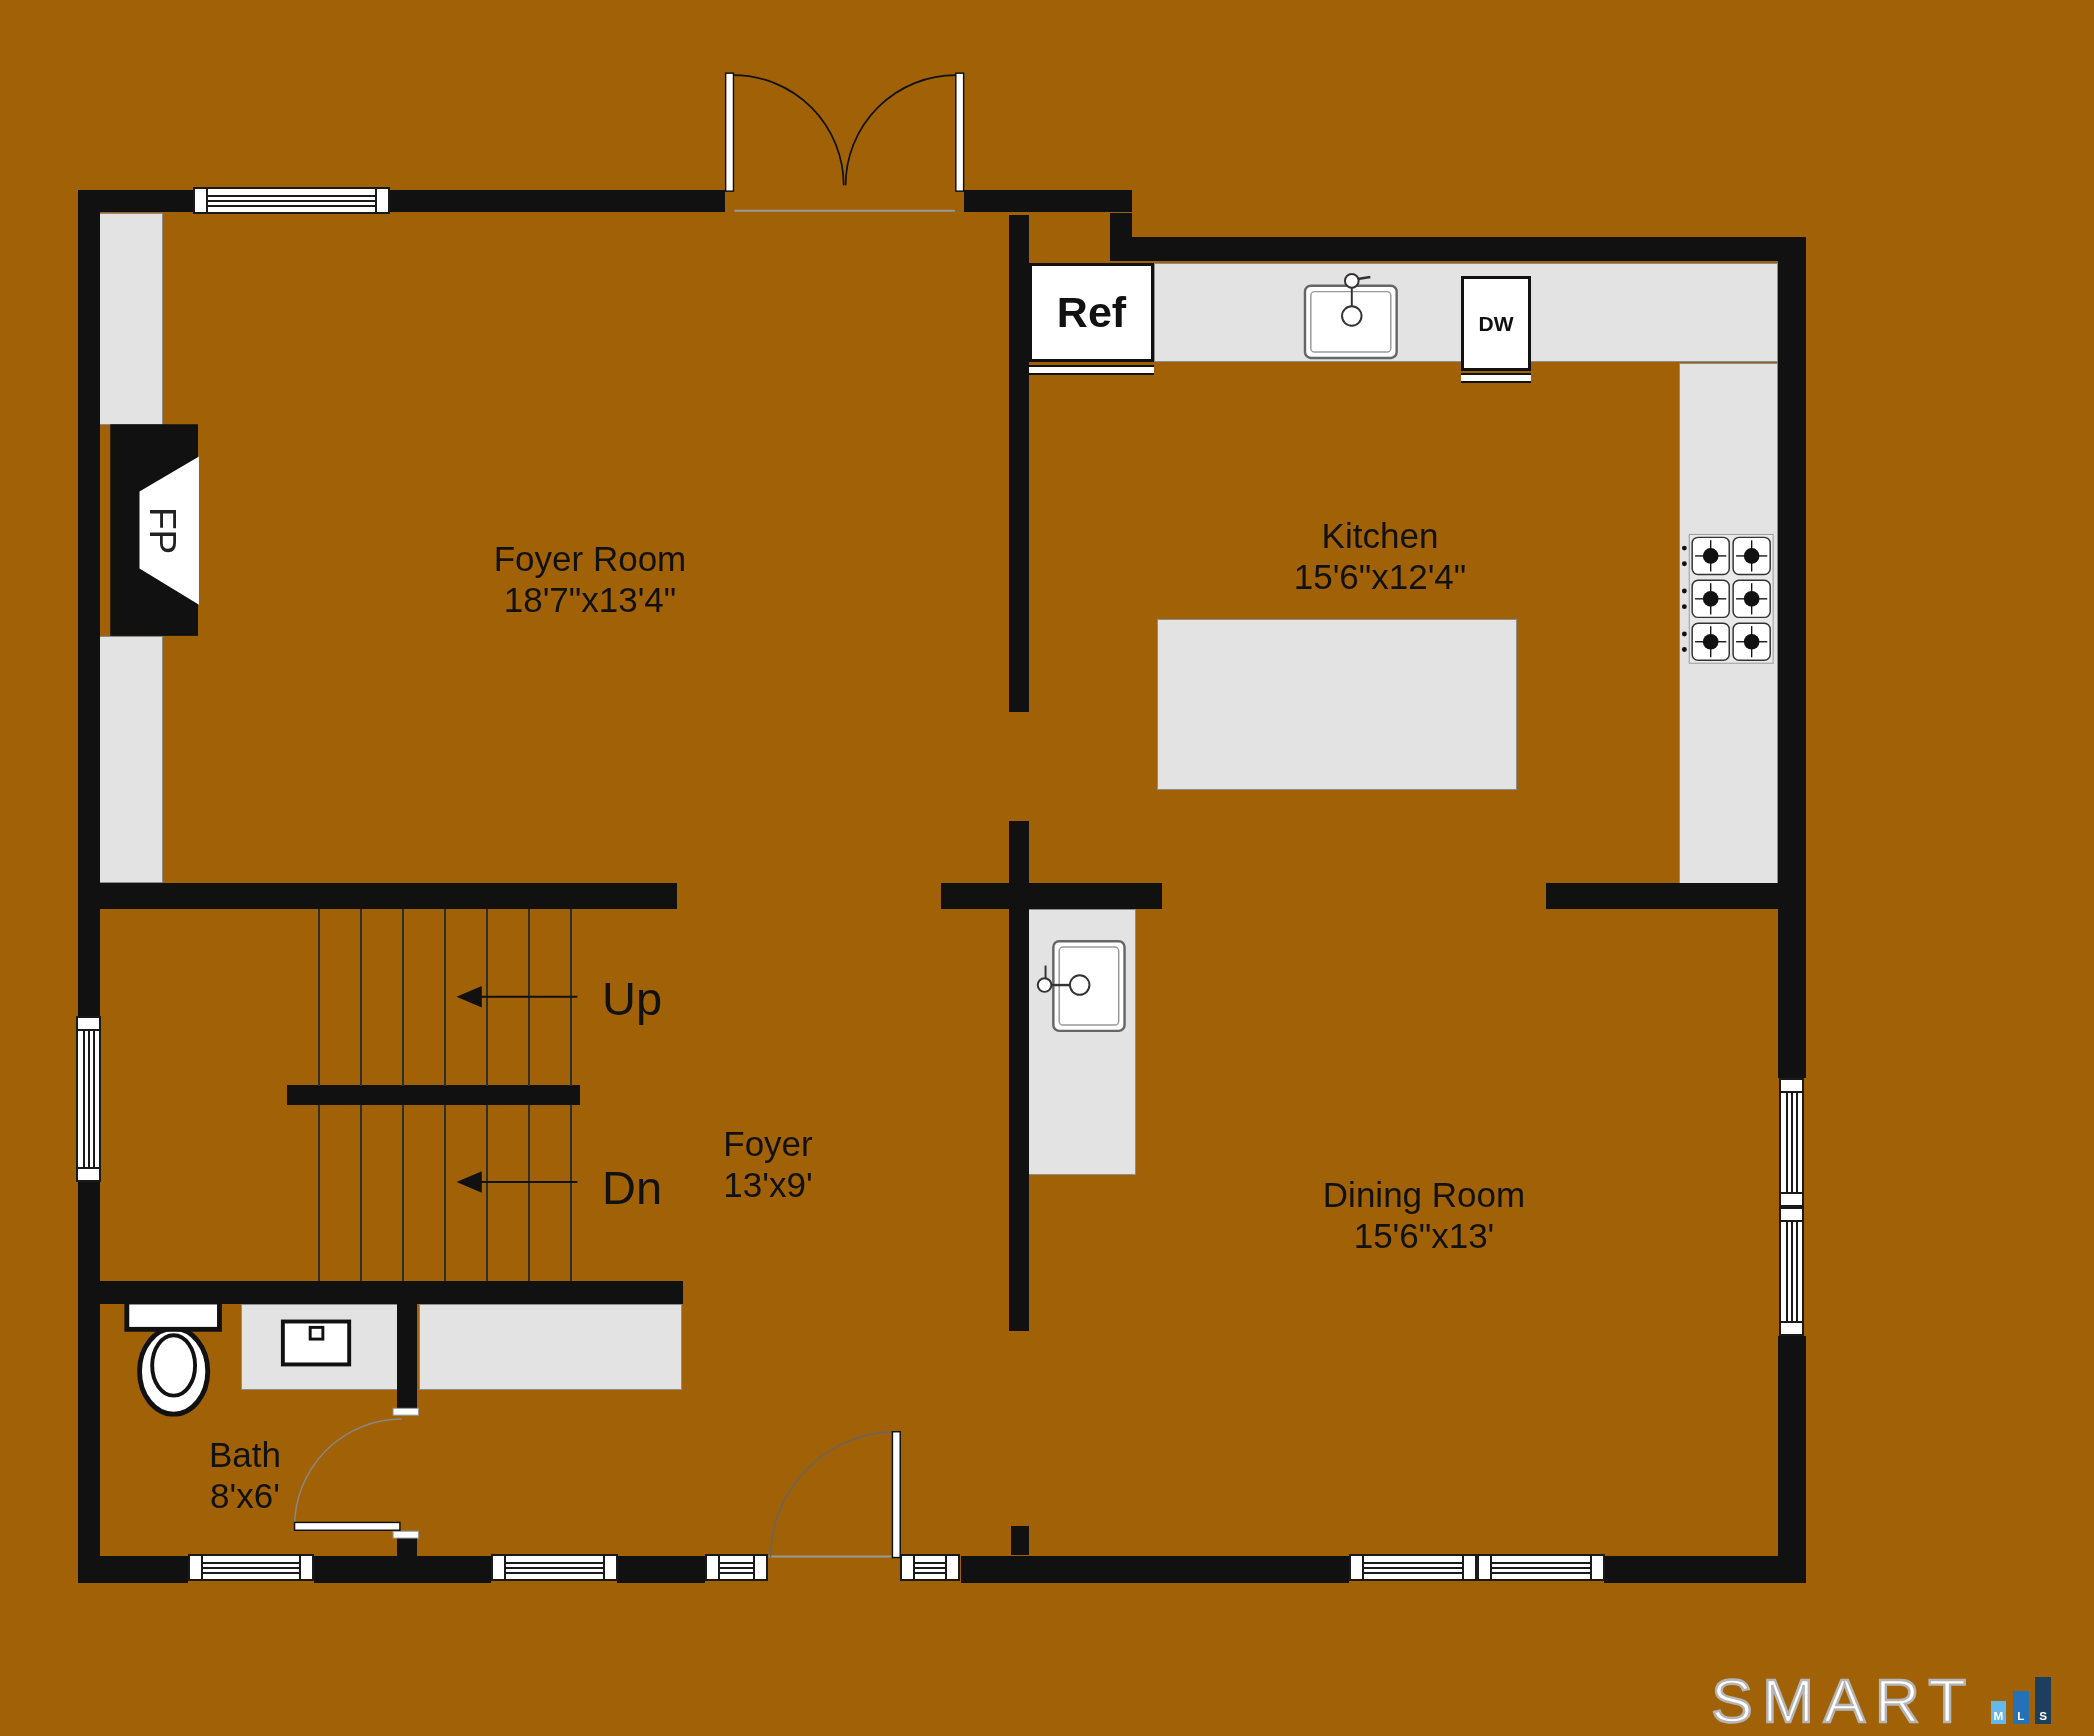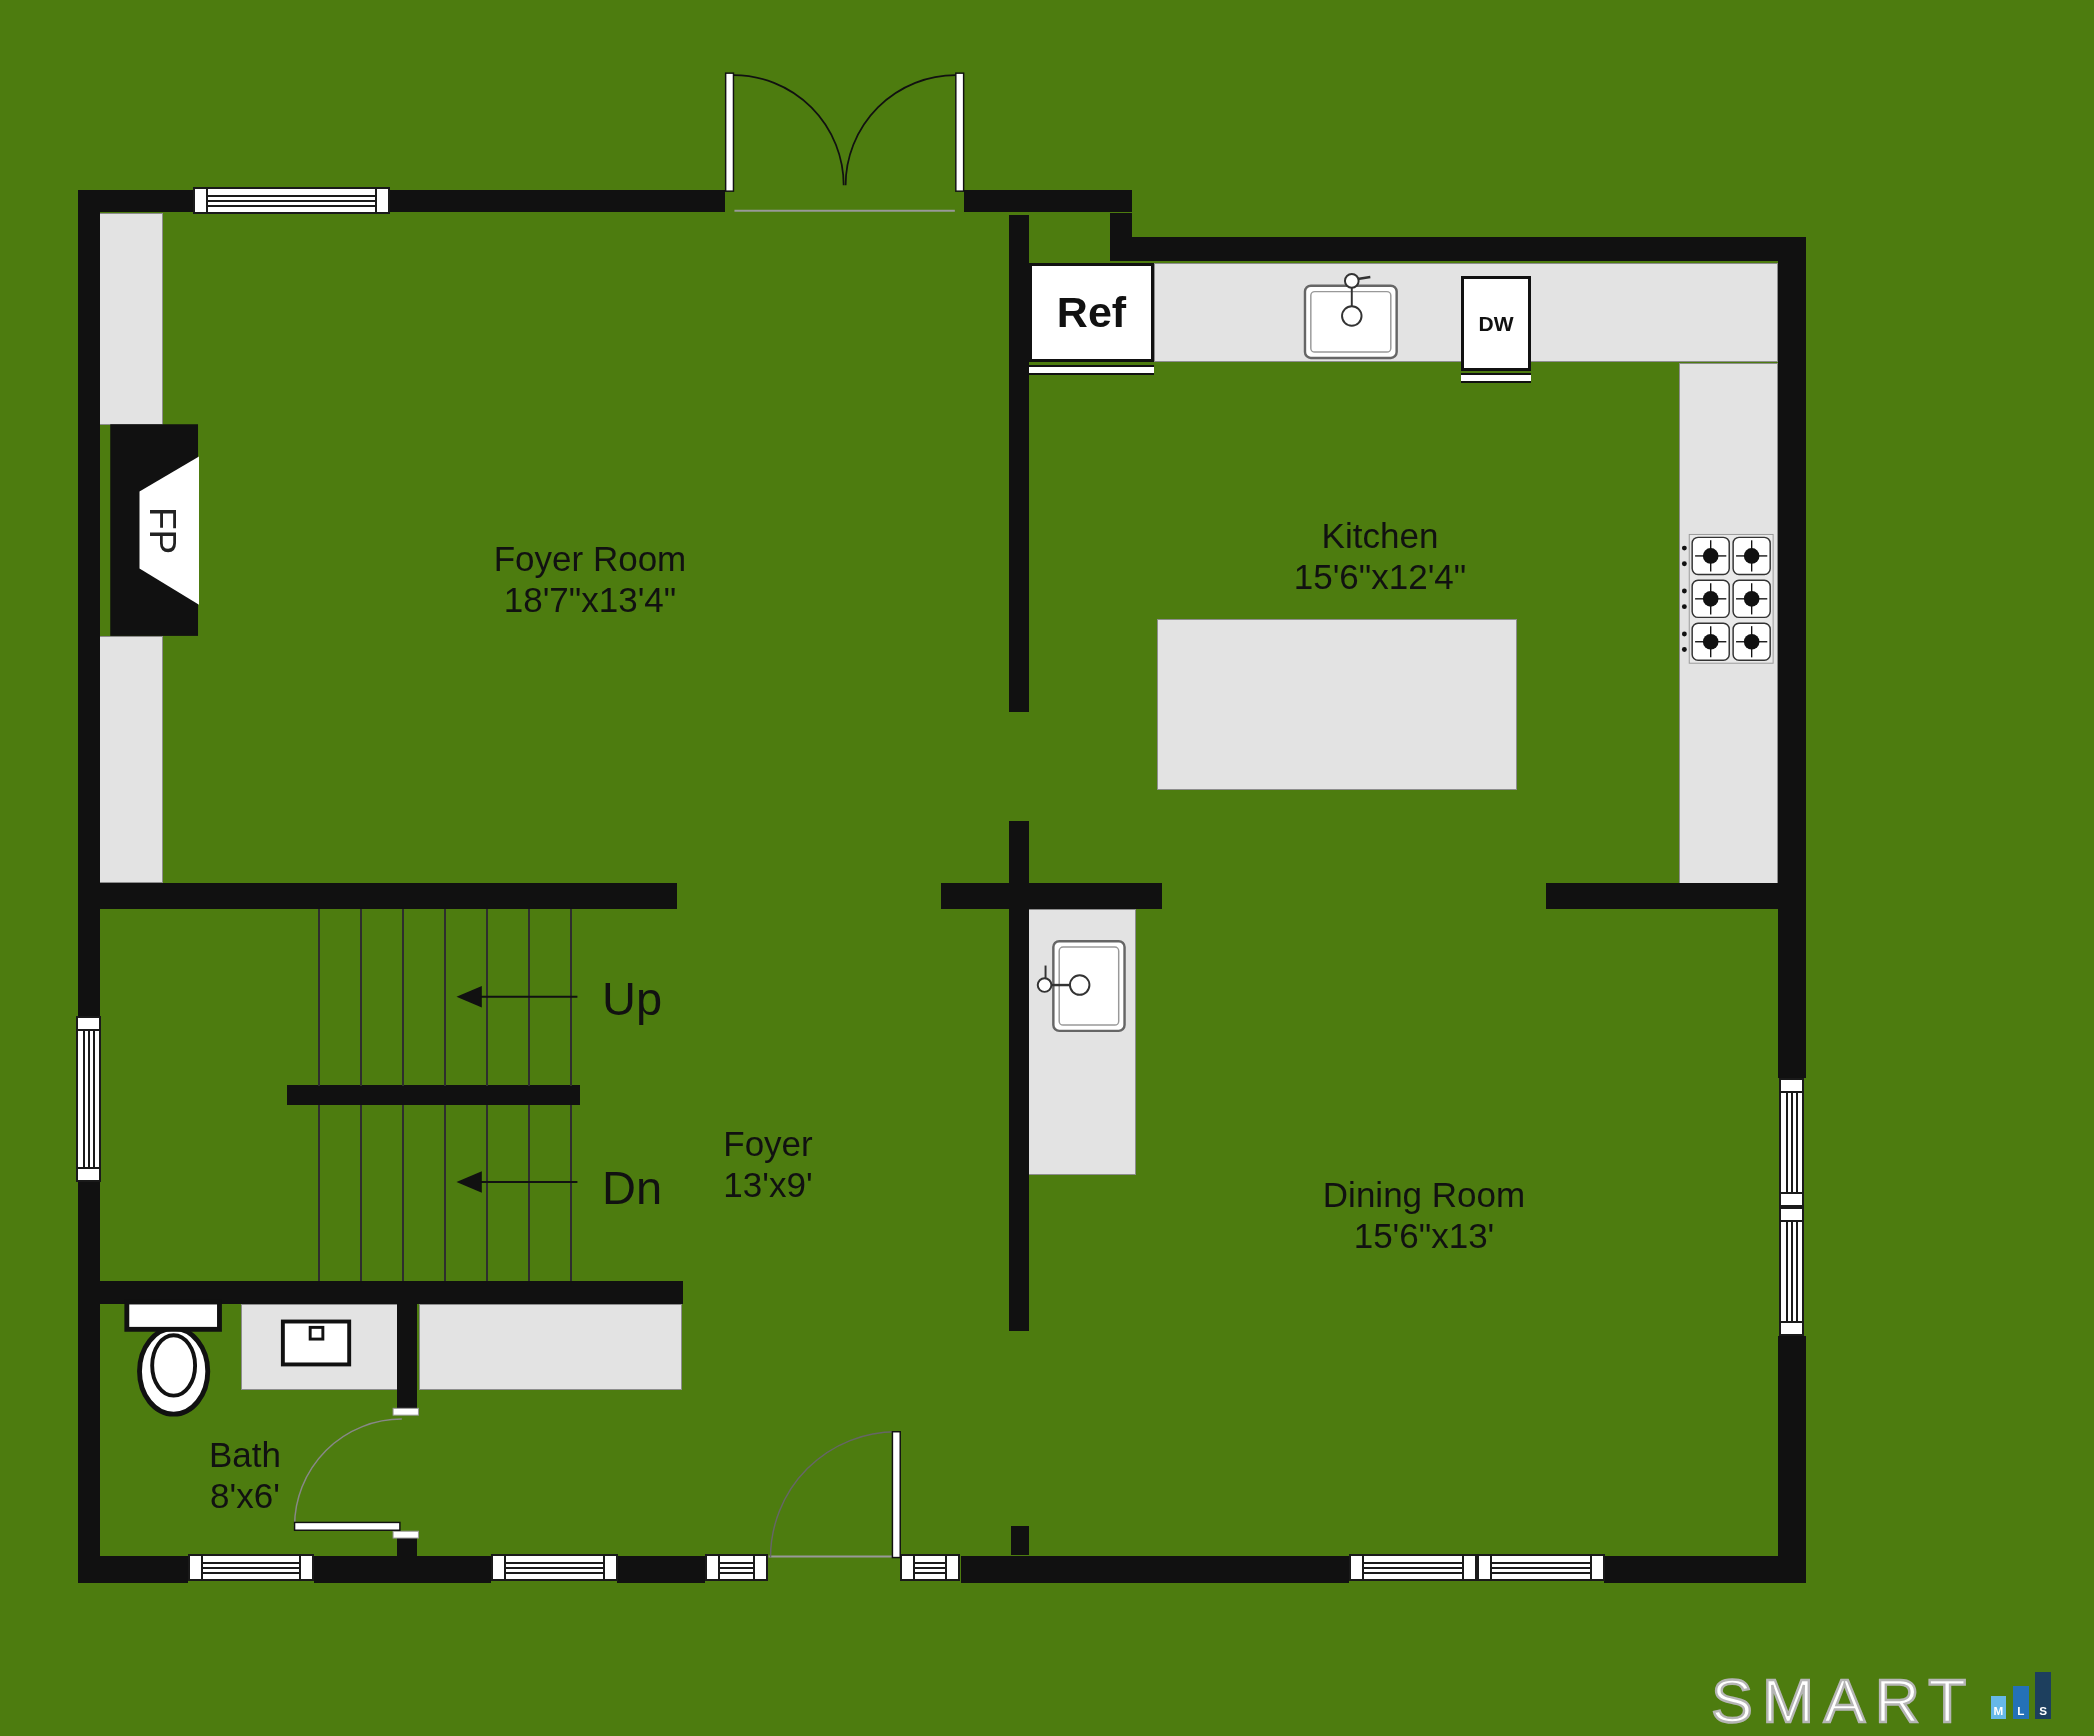--- a/index.html
+++ b/index.html
@@ -1,16 +1,16 @@
 <!DOCTYPE html>
 <html><head>
 <meta charset="utf-8">
 <style>
   html,body{margin:0;padding:0;background:#fff;}
-  .plan{position:relative;width:2095px;height:1737px;background:#4d7c0f;overflow:hidden;
+  .plan{position:relative;width:2095px;height:1737px;background:#a16207;overflow:hidden;
         font-family:"Liberation Sans",sans-serif;}
   .w{position:absolute;background:#111;}
   .g{position:absolute;background:#e3e3e3;border:1px solid #8d8d8d;box-sizing:border-box;}
   .win{position:absolute;background:#fff;border:2px solid #1a1a1a;box-sizing:border-box;}
   .win i{position:absolute;background:#1a1a1a;}
   .win.h .c1{left:10.7px;top:0;bottom:0;width:2px}
   .win.h .c2{right:10.7px;top:0;bottom:0;width:2px}
   .win.h .l1{left:11.7px;right:11.7px;top:26%;height:2px}
   .win.h .l2{left:11.7px;right:11.7px;top:48%;height:2px}
   .win.h .l3{left:11.7px;right:11.7px;top:70%;height:2px}
@@ -23,21 +23,21 @@
           box-sizing:border-box;
           background:repeating-linear-gradient(90deg,transparent 0 40px,#2e2e2e 40px 42px);}
   .room-label{position:absolute;transform:translate(-50%,-50%);text-align:center;
           font-size:35px;line-height:41px;color:#111;white-space:nowrap;}
   .stair-label{position:absolute;transform:translate(-50%,-50%);font-size:47px;color:#111;white-space:nowrap;}
   .appliance{position:absolute;background:#fff;border:3.9px solid #111;box-sizing:border-box;
           display:flex;align-items:center;justify-content:center;color:#111;}
   .dline{position:absolute;background:#fff;border-top:2.9px solid #111;border-bottom:2.9px solid #111;
           box-sizing:border-box;height:9.8px;}
   .overlay{position:absolute;left:0;top:0;pointer-events:none;}
-  .logo{position:absolute;right:44px;bottom:7.8px;display:flex;align-items:flex-start;}
+  .logo{position:absolute;right:44px;bottom:7.8px;display:flex;align-items:center;}
   .logo-text{font-size:62px;font-weight:400;letter-spacing:9.8px;color:#fff;
           -webkit-text-stroke:2.4px #b5b5b5;text-shadow:0 0 1px #bbb;line-height:57px;}
   .bars{display:flex;align-items:flex-end;margin-left:7.8px;}
   .bar{width:15.6px;display:flex;align-items:flex-end;justify-content:center;margin-left:6.8px;
           color:#fff;font-size:11.7px;font-weight:700;padding-bottom:2px;box-sizing:border-box;}
 </style>
 </head>
 <body>
 
 <div class="plan">

